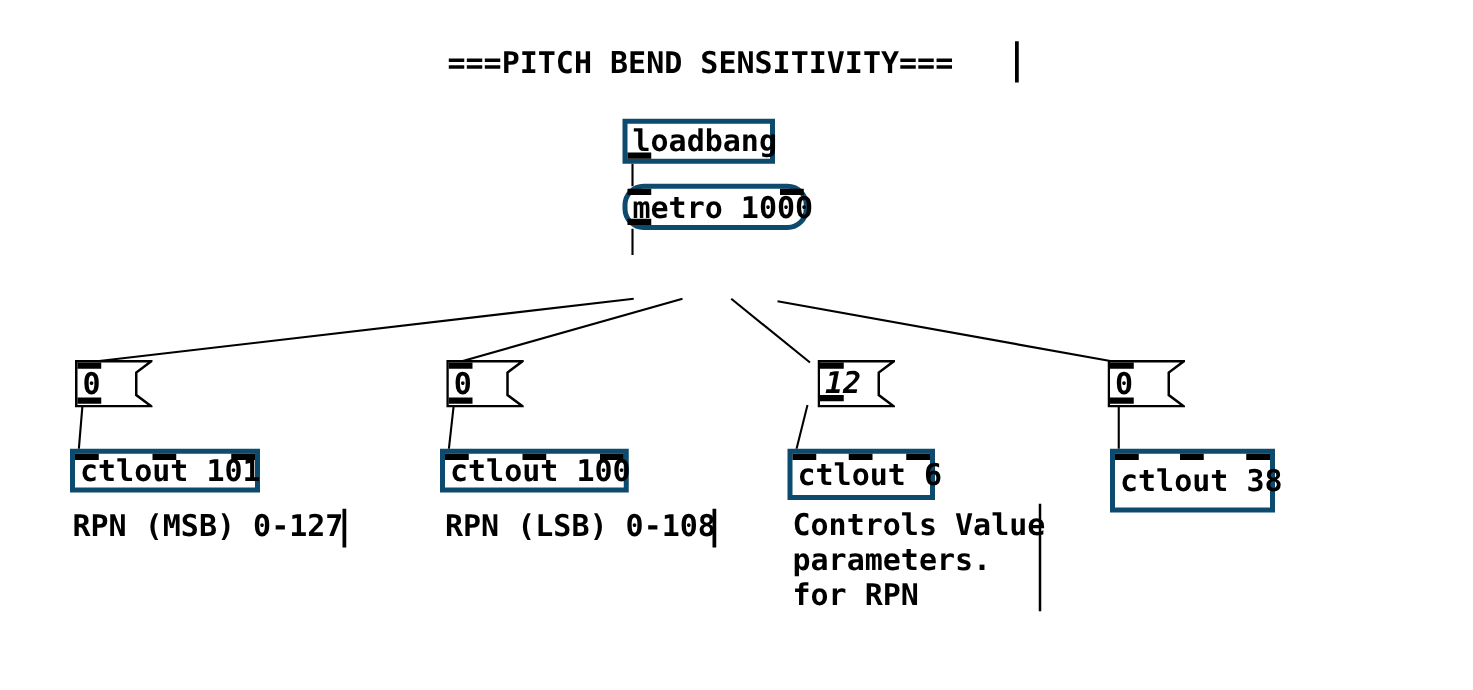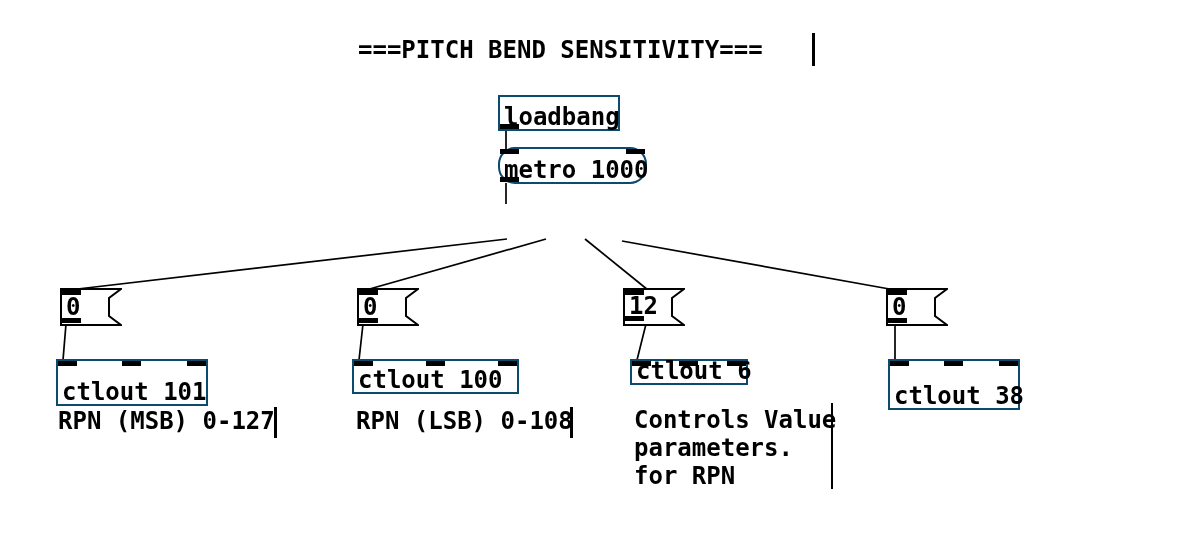--- a/index.html
+++ b/index.html
@@ -8,23 +8,23 @@
     width:1178px;height:552px;
     background:#ffffff;
     overflow:hidden;
     font-family:"DejaVu Sans Mono", monospace;
     font-weight:bold;
     color:#000;
   }
   .cords{position:absolute;left:0;top:0;z-index:1;}
   .objbox{
     position:absolute;z-index:2;
-    background:#fff;border:2px solid #0c4a6e;
+    background:#fff;border:4px solid #0c4a6e;
     box-sizing:border-box;
-    display:flex;align-items:flex-end;
+    display:flex;align-items:center;
     padding-left:4px;
     font-size:24px;line-height:1;white-space:nowrap;
   }
   .msgbox{position:absolute;z-index:2;}
   .msgbox svg{position:absolute;left:0;top:0;}
   .msgbox .msgtext{
     position:absolute;left:6px;top:50%;
     transform:translateY(-50%);
     font-size:24px;line-height:1;white-space:nowrap;
   }
@@ -91,53 +91,53 @@
 
   <div class="msgbox" style="left:357px;top:288px;width:62px;height:38px;">
     <svg width="62" height="38">
       <polygon points="1,1 61,1 49,10 49,28 61,37 1,37" fill="#fff" stroke="#000" stroke-width="2"></polygon>
     </svg>
     <span class="msgtext">0</span>
     <span class="io in-tl"></span>
     <span class="io out-bl"></span>
   </div>
 
-  <div class="msgbox" style="left:623px;top:288px;width:62px;height:36px;">
+  <div class="msgbox" style="left:654px;top:288px;width:62px;height:36px;font-style:italic;">
     <svg width="62" height="38">
       <polygon points="1,1 61,1 49,10 49,28 61,37 1,37" fill="#fff" stroke="#000" stroke-width="2"></polygon>
     </svg>
     <span class="msgtext">12</span>
     <span class="io in-tl"></span>
     <span class="io out-bl"></span>
   </div>
 
   <div class="msgbox" style="left:886px;top:288px;width:62px;height:38px;">
     <svg width="62" height="38">
       <polygon points="1,1 61,1 49,10 49,28 61,37 1,37" fill="#fff" stroke="#000" stroke-width="2"></polygon>
     </svg>
     <span class="msgtext">0</span>
     <span class="io in-tl"></span>
     <span class="io out-bl"></span>
   </div>
 
-  <div class="objbox" style="left:56px;top:359px;width:152px;height:47px;">
+  <div class="objbox" style="left:56px;top:359px;width:152px;height:35px;">
     <span>ctlout 101</span>
     <span class="io in-tl"></span>
     <span class="io in-tc"></span>
     <span class="io in-tr"></span>
   </div>
 
-  <div class="objbox" style="left:352px;top:359px;width:167px;height:35px;">
+  <div class="objbox" style="left:352px;top:359px;width:151px;height:35px;">
     <span>ctlout 100</span>
     <span class="io in-tl"></span>
     <span class="io in-tc"></span>
     <span class="io in-tr"></span>
   </div>
 
-  <div class="objbox" style="left:630px;top:359px;width:118px;height:26px;">
+  <div class="objbox" style="left:630px;top:359px;width:118px;height:41px;">
     <span>ctlout 6</span>
     <span class="io in-tl"></span>
     <span class="io in-tc"></span>
     <span class="io in-tr"></span>
   </div>
 
   <div class="objbox" style="left:888px;top:359px;width:132px;height:51px;">
     <span>ctlout 38</span>
     <span class="io in-tl"></span>
     <span class="io in-tc"></span>

